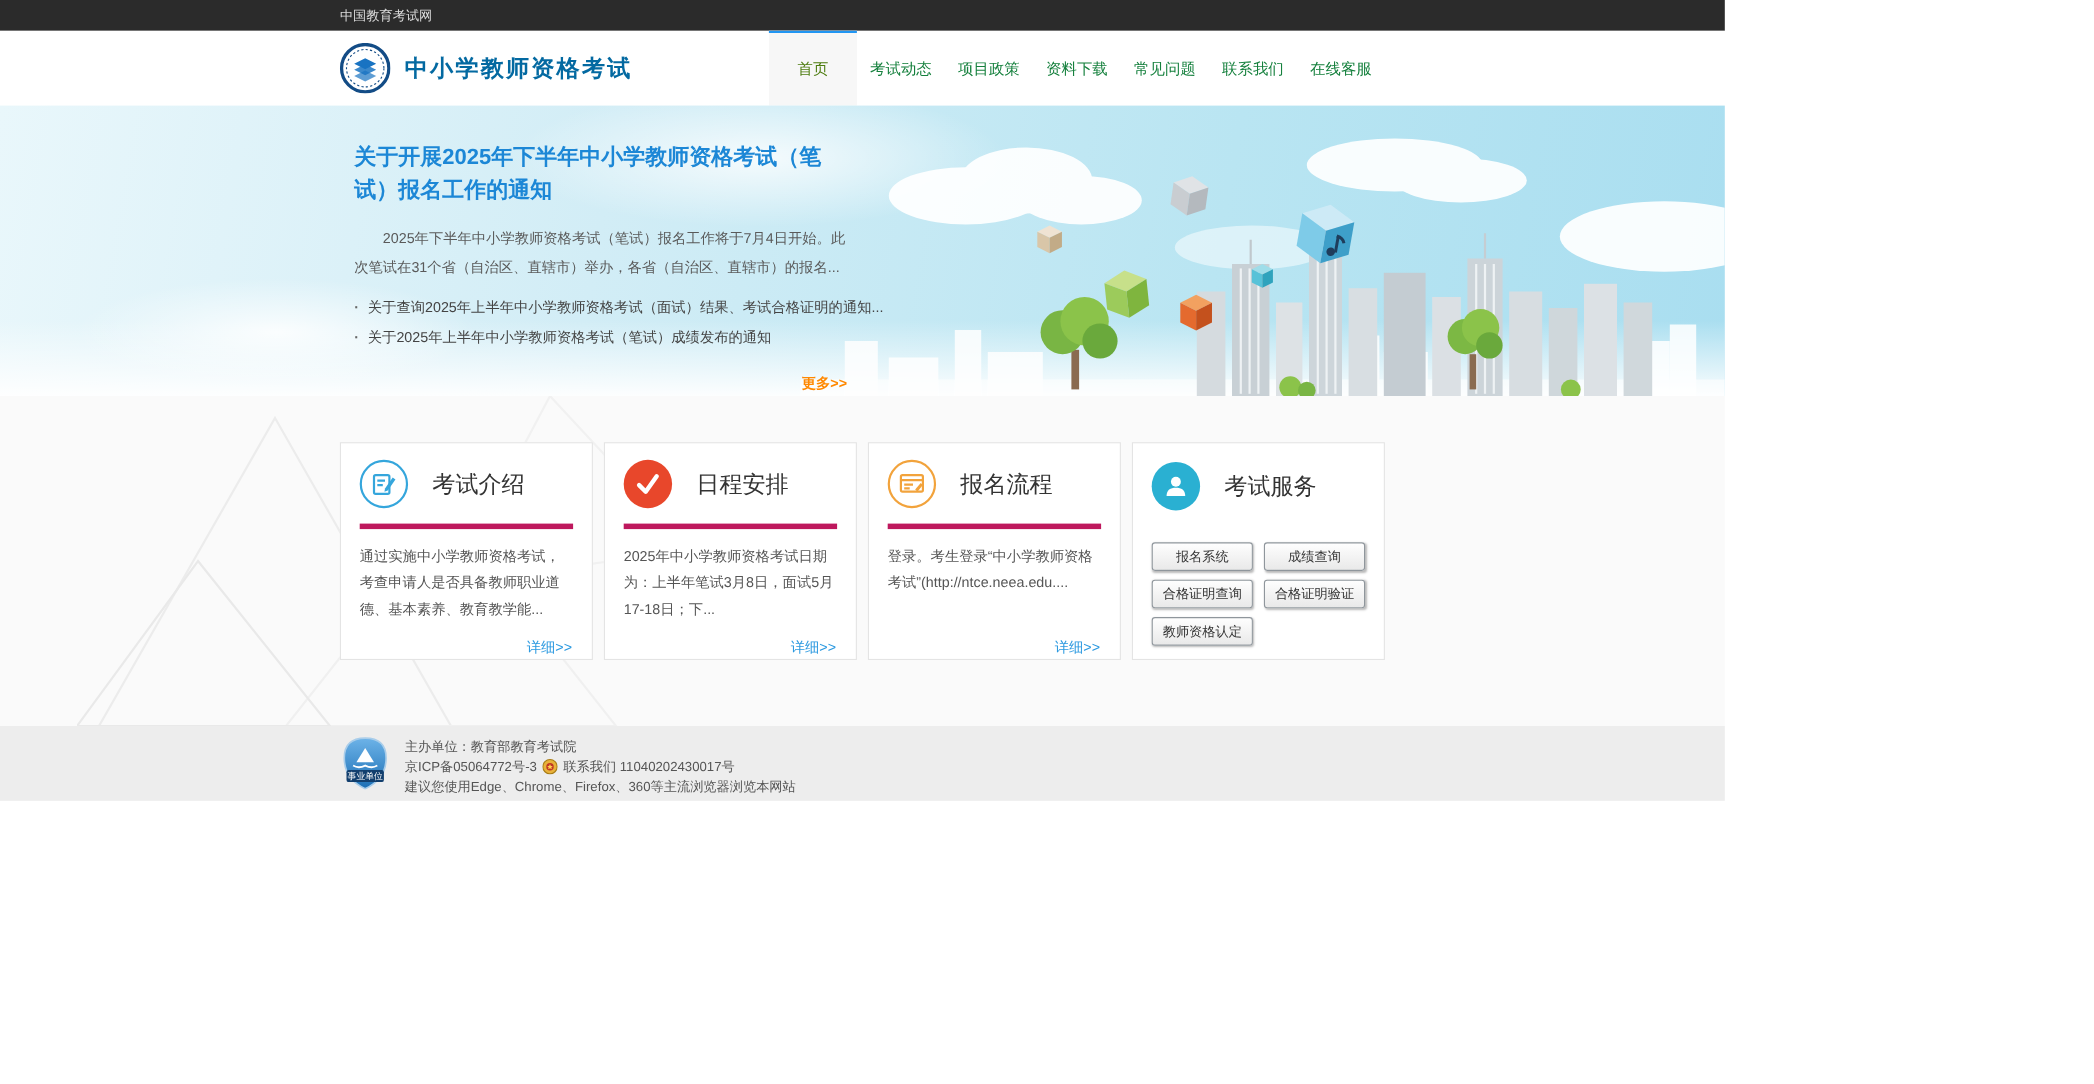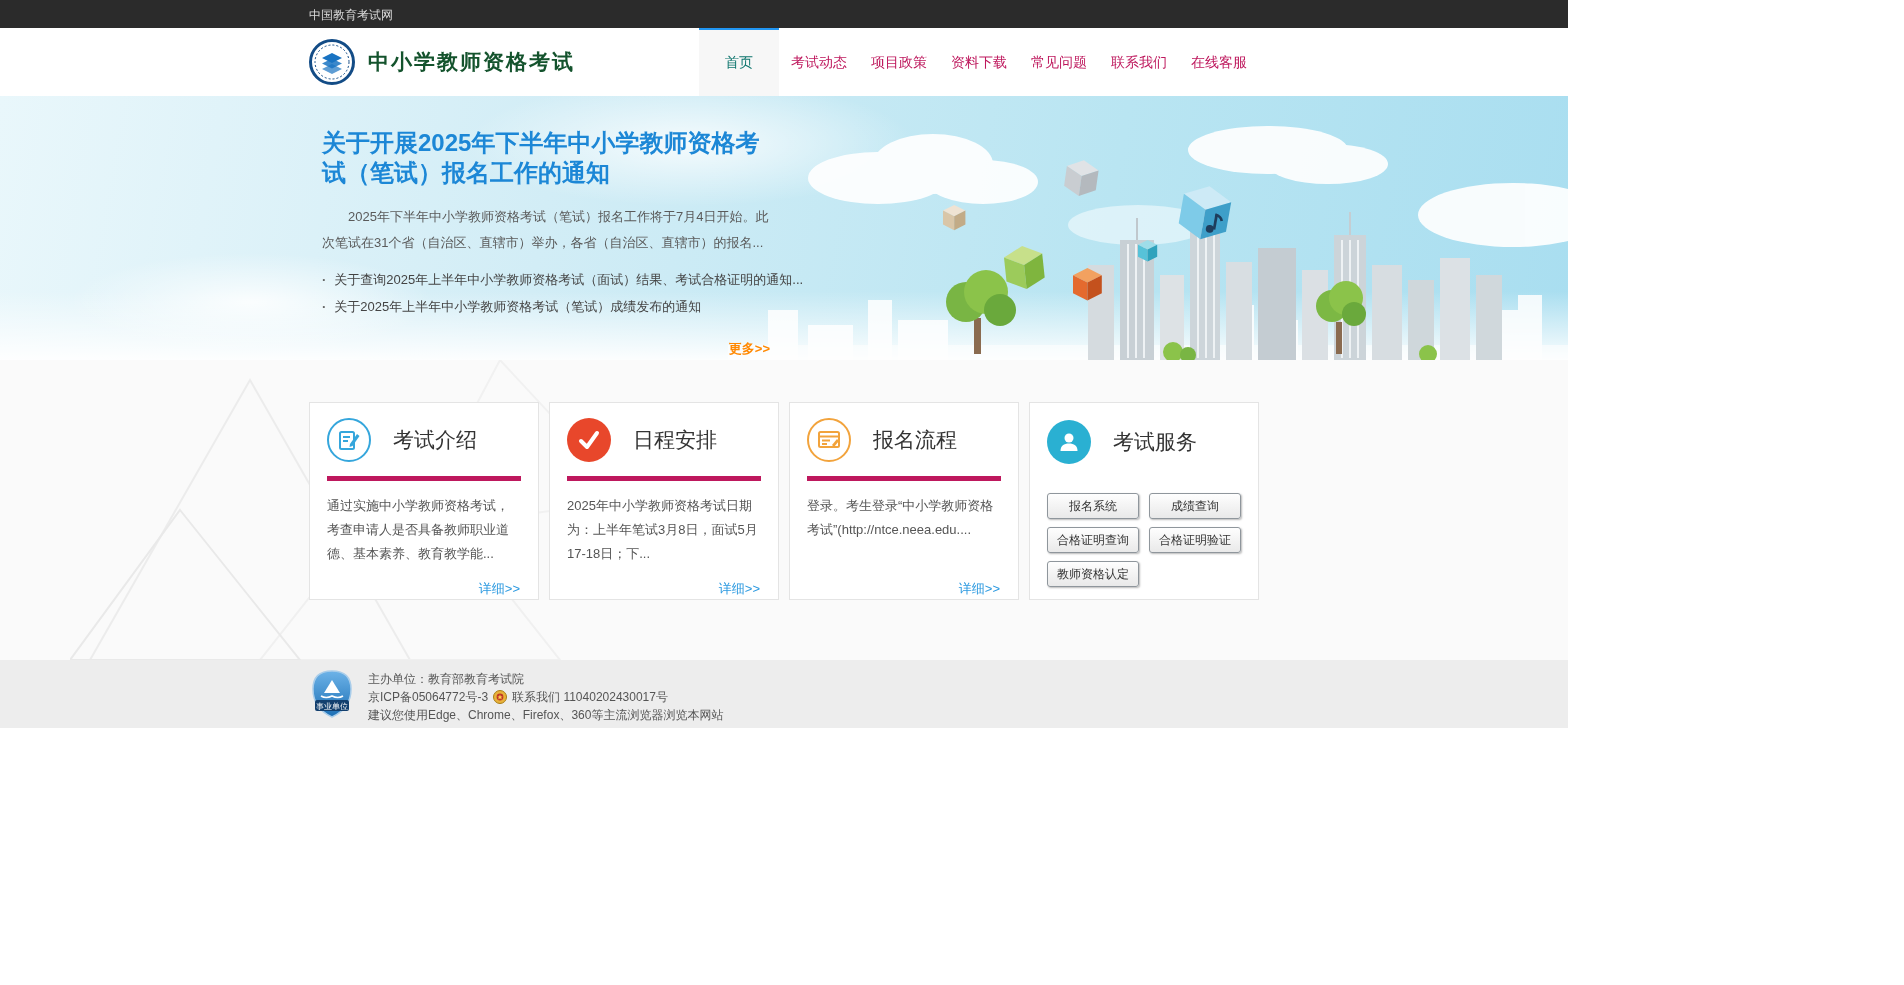--- a/index.html
+++ b/index.html
@@ -17,43 +17,43 @@
   
   .topbar { height:28px; background:#2b2b2b; }
   .topbar .container { height:28px; line-height:28px; }
   .topbar-text { color:#dcdcdc; font-size:12px; }
 
   
   .header { height:68px; background:#fff; }
   .header .container { display:flex; align-items:center; height:68px; }
   .brand { display:flex; align-items:center; gap:13px; cursor:pointer; }
   .logo { width:46px; height:46px; display:inline-block; }
-  .brand-title { font-size:21px; font-weight:bold; color:#14532d; letter-spacing:2px; }
+  .brand-title { font-size:21px; font-weight:bold; color:#0369a1; letter-spacing:2px; }
   .nav { margin-left:auto; display:flex; height:68px; }
   .nav-item {
     padding:0 12px; display:flex; align-items:center;
-    font-size:14px; color:#be185d; border-top:2px solid transparent; cursor:pointer;
+    font-size:14px; color:#15803d; border-top:2px solid transparent; cursor:pointer;
   }
   .nav-item.active {
-    background:#f7f7f7; border-top:2px solid #2196f3; color:#0f766e; padding:16px 26px;
+    background:#f7f7f7; border-top:2px solid #2196f3; color:#4d7c0f; padding:16px 26px;
   }
 
   
   .hero {
     height:264px; position:relative; overflow:hidden;
     background:
       radial-gradient(260px 70px at 16% 78%, rgba(255,255,255,.85), rgba(255,255,255,0) 70%),
       radial-gradient(320px 90px at 44% 18%, rgba(255,255,255,.8), rgba(255,255,255,0) 70%),
       linear-gradient(to bottom, rgba(255,255,255,0) 74%, rgba(255,255,255,.95) 100%),
       linear-gradient(100deg, #e9f7fb 0%, #d2edf6 35%, #b9e5f2 70%, #a9def0 100%);
   }
   .hero-art { position:absolute; right:0; bottom:0; width:900px; height:240px; }
   .hero-content { position:absolute; left:309px; top:0; width:480px; padding:32px 0 0 13px; }
   .hero-title {
-    width:452px; font-size:24px; line-height:30px; font-weight:bold;
+    width:452px; font-size:20px; line-height:30px; font-weight:bold;
     color:#1c87d6; cursor:pointer;
   }
   .hero-summary {
     width:448px; margin-top:16px; font-size:13px; line-height:26px;
     color:#5a5a5a; text-indent:2em;
   }
   .hero-news { list-style:none; margin-top:10px; }
   .news-item { font-size:13px; line-height:27px; color:#444; white-space:nowrap; cursor:pointer; }
   .news-item::before { content:"·"; margin-right:8px; color:#666; font-weight:bold; }
   .hero-more { display:block; width:448px; margin-top:20px; text-align:right;

